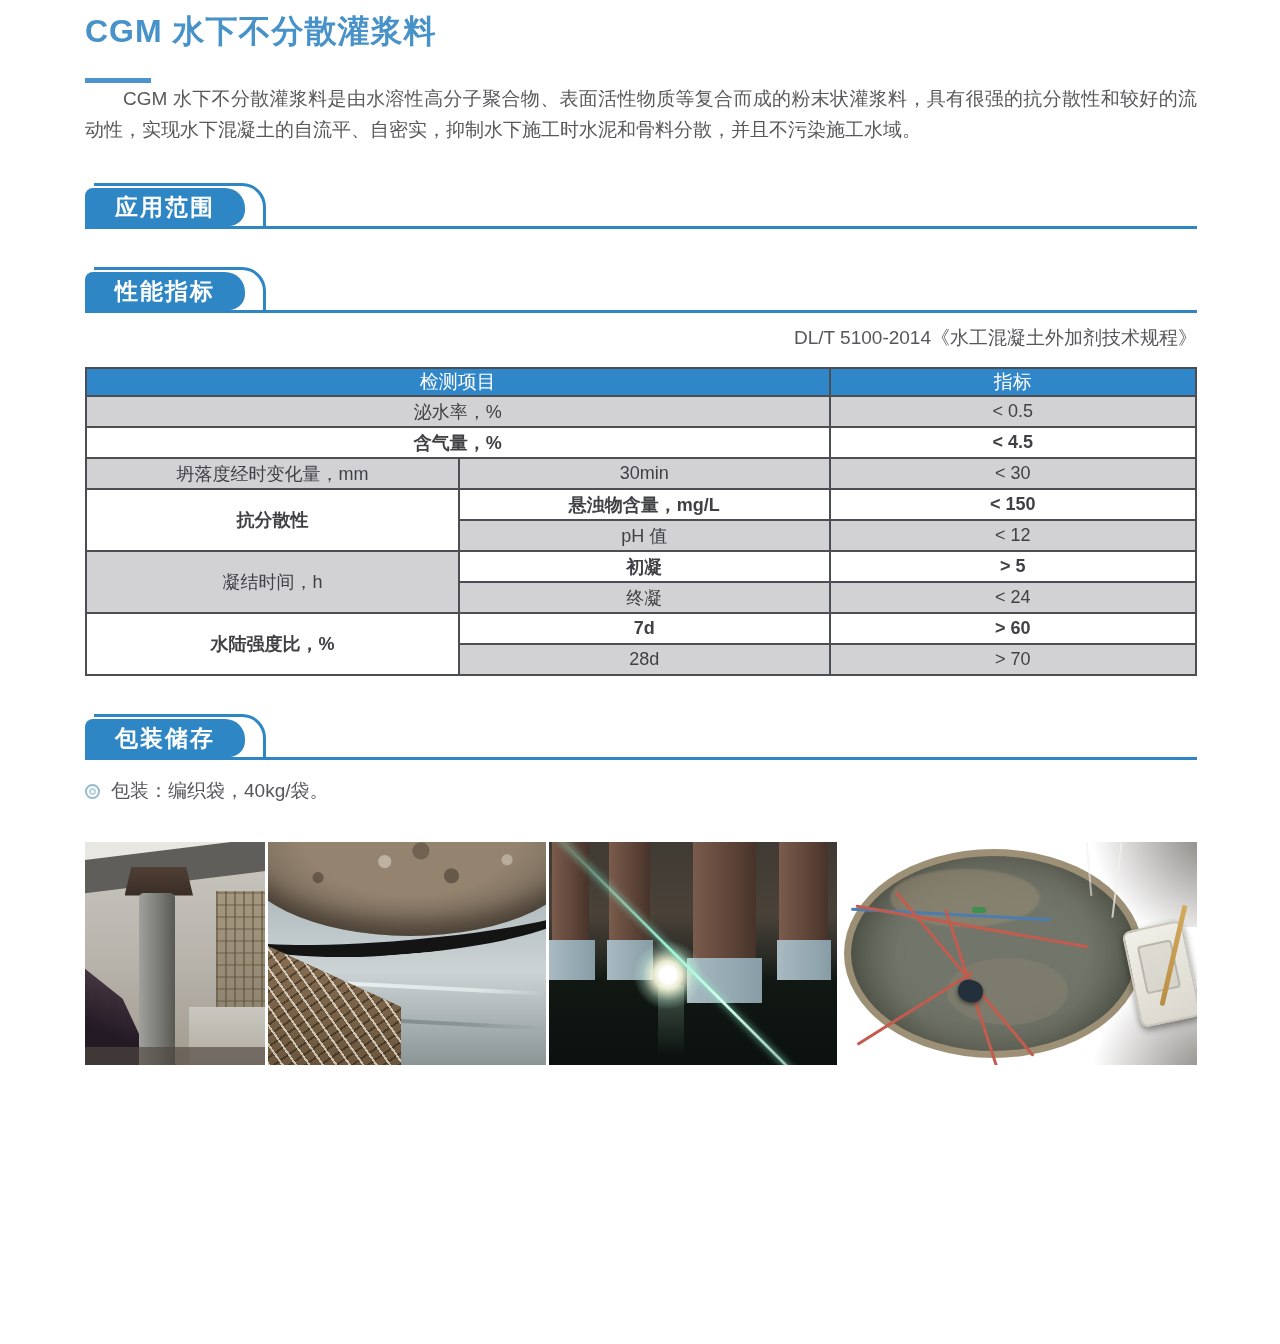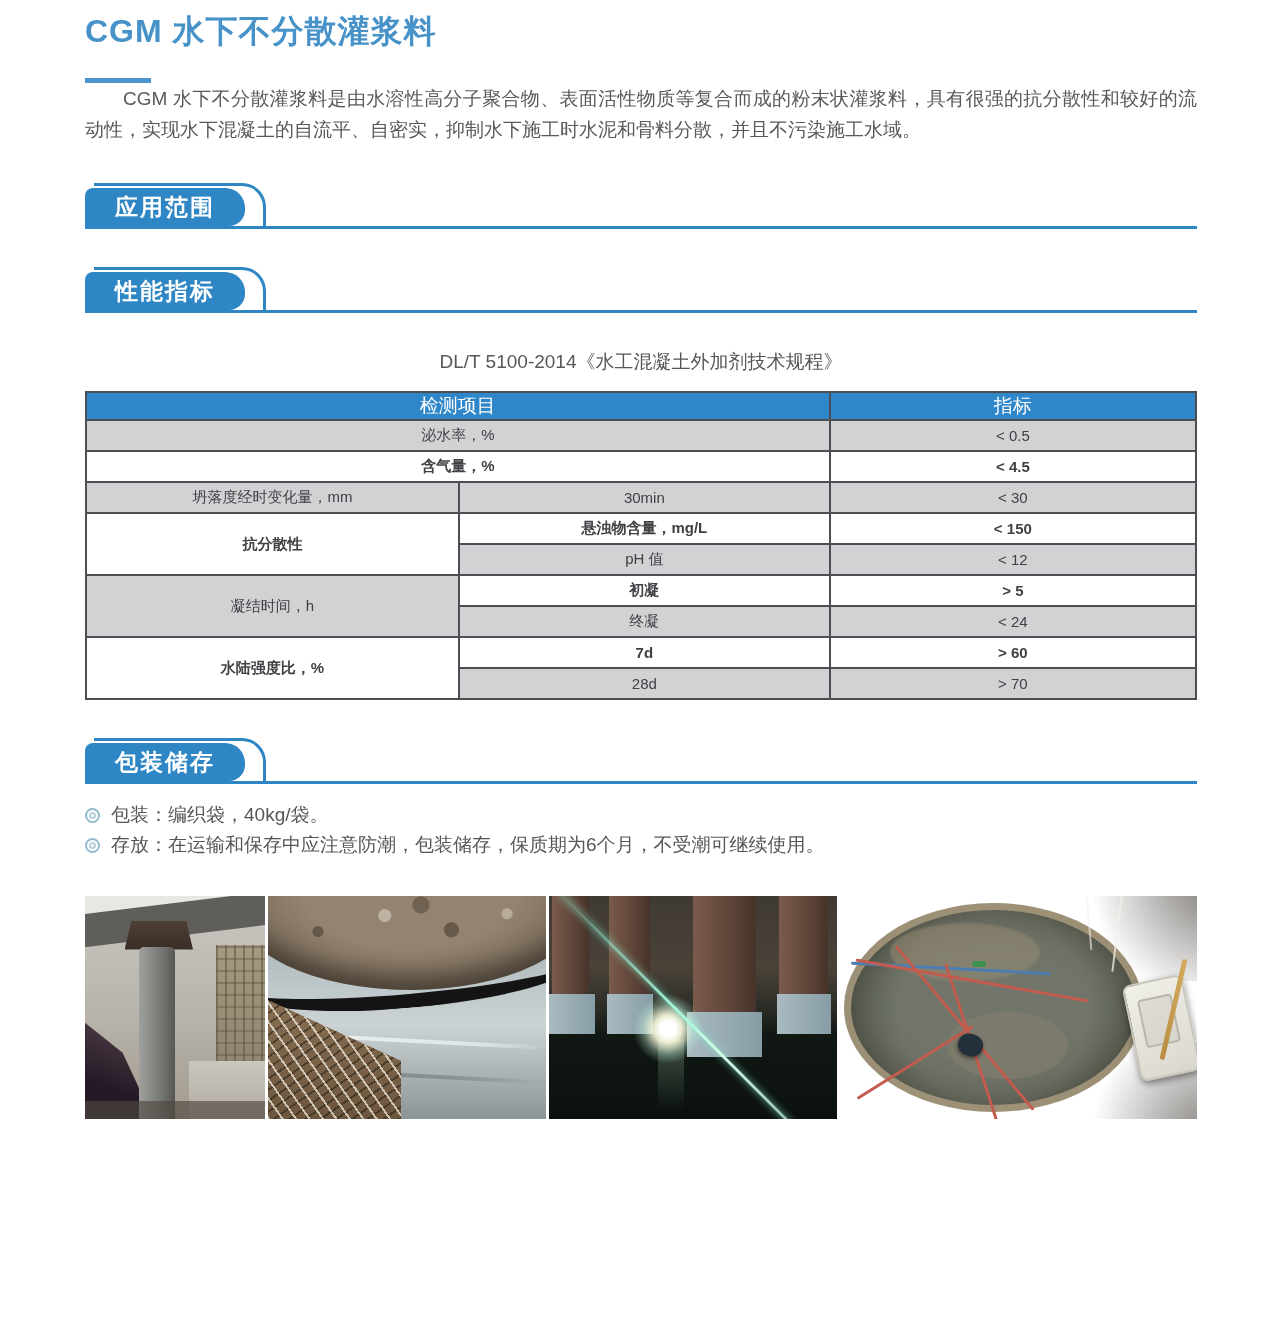--- a/index.html
+++ b/index.html
@@ -16,26 +16,26 @@
 
   
   .sec-header { position:relative; height:46px; border-bottom:3px solid #2e86c4; margin-top:38px; }
   .sec-tab-outline { position:absolute; left:9px; bottom:-3px; width:172px; height:46px;
     border-top:3px solid #2e86c4; border-right:3px solid #2e86c4; border-top-right-radius:24px; }
   .sec-tab { position:absolute; left:0; bottom:0; height:38px; line-height:38px; padding:0 30px;
     background:#2e86c4; color:#ffffff; font-size:23px; font-weight:700; letter-spacing:2px;
     border-radius:8px 20px 16px 0; }
 
   
-  .standard-line { margin-top:36px; text-align:center; font-size:19px; color:#55575a; }
+  .standard-line { margin-top:12px; text-align:right; font-size:19px; color:#55575a; }
   table.perf-table { width:100%; border-collapse:collapse; table-layout:fixed; margin-top:16px; }
   .perf-table col.c1 { width:33.6%; } .perf-table col.c2 { width:33.4%; } .perf-table col.c3 { width:33%; }
   .perf-table th { background:#2f87c9; color:#ffffff; font-size:19px; font-weight:500;
     height:16px; border:2px solid #4b4e53; }
-  .perf-table td { font-size:15px; color:#3f4144; text-align:center; height:31px;
+  .perf-table td { font-size:18px; color:#3f4144; text-align:center; height:31px;
     border:2px solid #4b4e53; padding:0 6px; }
   .bg-g { background:#d2d2d4; } .bg-w { background:#ffffff;font-weight:bold; }
 
   
   .pack-list { margin-top:16px; }
   .pack-item { display:flex; align-items:center; gap:11px; font-size:19px; color:#54565a; line-height:30px; }
   .bullet-icon { flex:0 0 auto; width:15px; height:15px; border:2px solid #93bccd; border-radius:50%; position:relative; }
   .bullet-icon::after { content:""; position:absolute; inset:2px; border:2px solid #b9d3dd; border-radius:50%; }
 
   
@@ -196,24 +196,20 @@
 
   <div class="sec-header">
     <div class="sec-tab-outline"></div>
     <div class="sec-tab">包装储存</div>
   </div>
   <div class="pack-list">
     <div class="pack-item">
       <span class="bullet-icon"></span>
       <span>包装：编织袋，40kg/袋。</span>
     </div>
-    <div class="pack-item">
-      <span class="bullet-icon"></span>
-      <span>存放：在运输和保存中应注意防潮，包装储存，保质期为6个月，不受潮可继续使用。</span>
-    </div>
   </div>
 
   <div class="photos">
 
     <div class="photo photo1">
       <div class="p1-beamtop"></div>
       <div class="p1-beam"></div>
       <div class="p1-fence"></div>
       <div class="p1-water"></div>
       <div class="p1-dark"></div>

